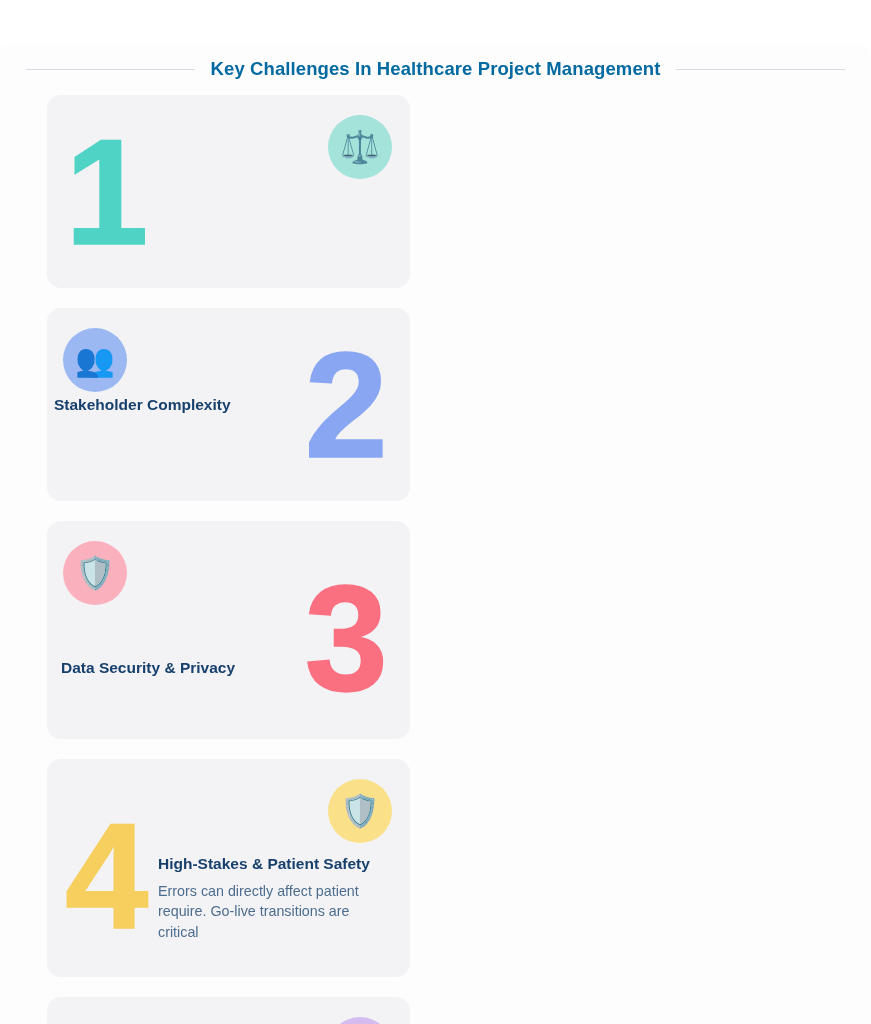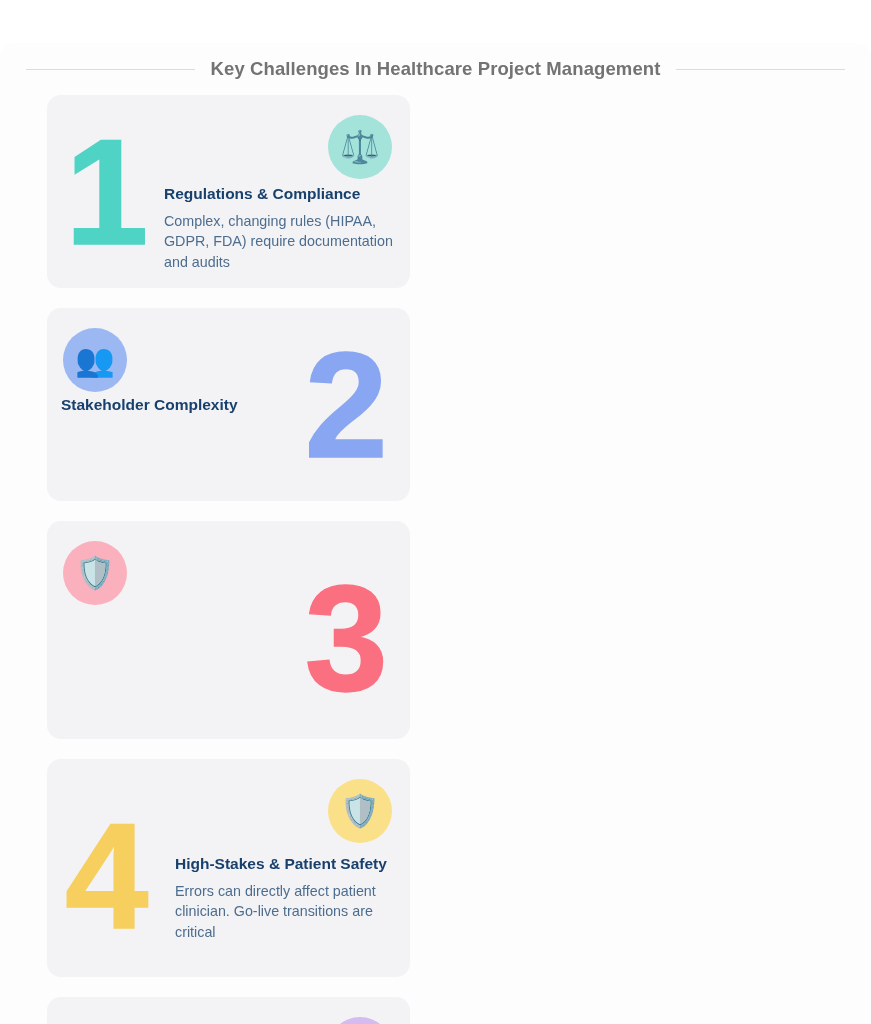--- a/index.html
+++ b/index.html
@@ -35,21 +35,21 @@
   }
   .header .rule {
     flex: 1 1 auto;
     height: 1px;
     background: #d7dde8;
   }
   .header .title {
     flex: 0 0 auto;
     font-size: 18.5px;
     font-weight: bold;
-    color: #737373;
+    color: #0369a1;
     letter-spacing: .1px;
     white-space: nowrap;
   }
 
   
   .grid {
     position: relative;
     padding: 0 47px;
     display: flex;
     flex-wrap: wrap;
@@ -114,67 +114,64 @@
     margin-bottom: 7px;
   }
   .card-desc {
     font-size: 14.3px;
     color: #4d6d8e;
     line-height: 1.42;
   }
 
   
   .tb-c1 { top: 90px; right: 14px; }
-  .tb-c2 { top: 88px; left: 14px; }
+  .tb-c2 { top: 88px; left: 7px; }
   .tb-c3 { top: 138px; left: 14px; }
-  .tb-c4 { top: 96px; right: 3px; }
+  .tb-c4 { top: 96px; right: 20px; }
 </style>
 </head>
 <body>
 
 <div class="page">
 
   <div class="header">
     <div class="rule"></div>
     <div class="title">Key Challenges In Healthcare Project Management</div>
     <div class="rule"></div>
   </div>
 
   <div class="grid">
 
     <div class="card h-row1">
       <div class="ghost-num num-left" style="color:#4fd3c4">1</div>
       <div class="icon-badge badge-right" style="background:#a3e3da">⚖️</div>
-      <div class="text-block tb-c1">
-        <div class="card-title">Regulations &amp; Compliance</div>
-        <div class="card-desc">Complex, changing rules (HIPAA, GDPR, FDA) require documentation and audits</div>
-      </div>
     </div>
 
     <div class="card h-row1">
       <div class="ghost-num num-right" style="color:#89a6f2">2</div>
       <div class="icon-badge badge-left" style="background:#9bb8f3">👥</div>
       <div class="text-block tb-c2">
         <div class="card-title">Stakeholder Complexity</div>
       </div>
     </div>
 
     <div class="card h-row2">
       <div class="ghost-num num-right" style="color:#fb7080; top:42px;">3</div>
       <div class="icon-badge badge-left" style="background:#fbb0bd">🛡️</div>
       <div class="text-block tb-c3">
+        <div class="card-title">Data Security &amp; Privacy</div>
       </div>
     </div>
 
     <div class="card h-row2">
       <div class="ghost-num num-left" style="color:#f6cf5f; top:42px;">4</div>
       <div class="icon-badge badge-right" style="background:#fbe08a">🛡️</div>
       <div class="text-block tb-c4">
         <div class="card-title">High-Stakes &amp; Patient Safety</div>
-        <div class="card-desc">Errors can directly affect patient clinician. Go-live transitions are critical</div>
+        <div class="card-desc">Errors can directly affect patient require. Go-live transitions are critical</div>
       </div>
     </div>
 
     <div class="card h-row3">
 
       <div class="icon-badge badge-right" style="background:#d5bcf0">🤖</div>
 
     </div>
 
   </div>

